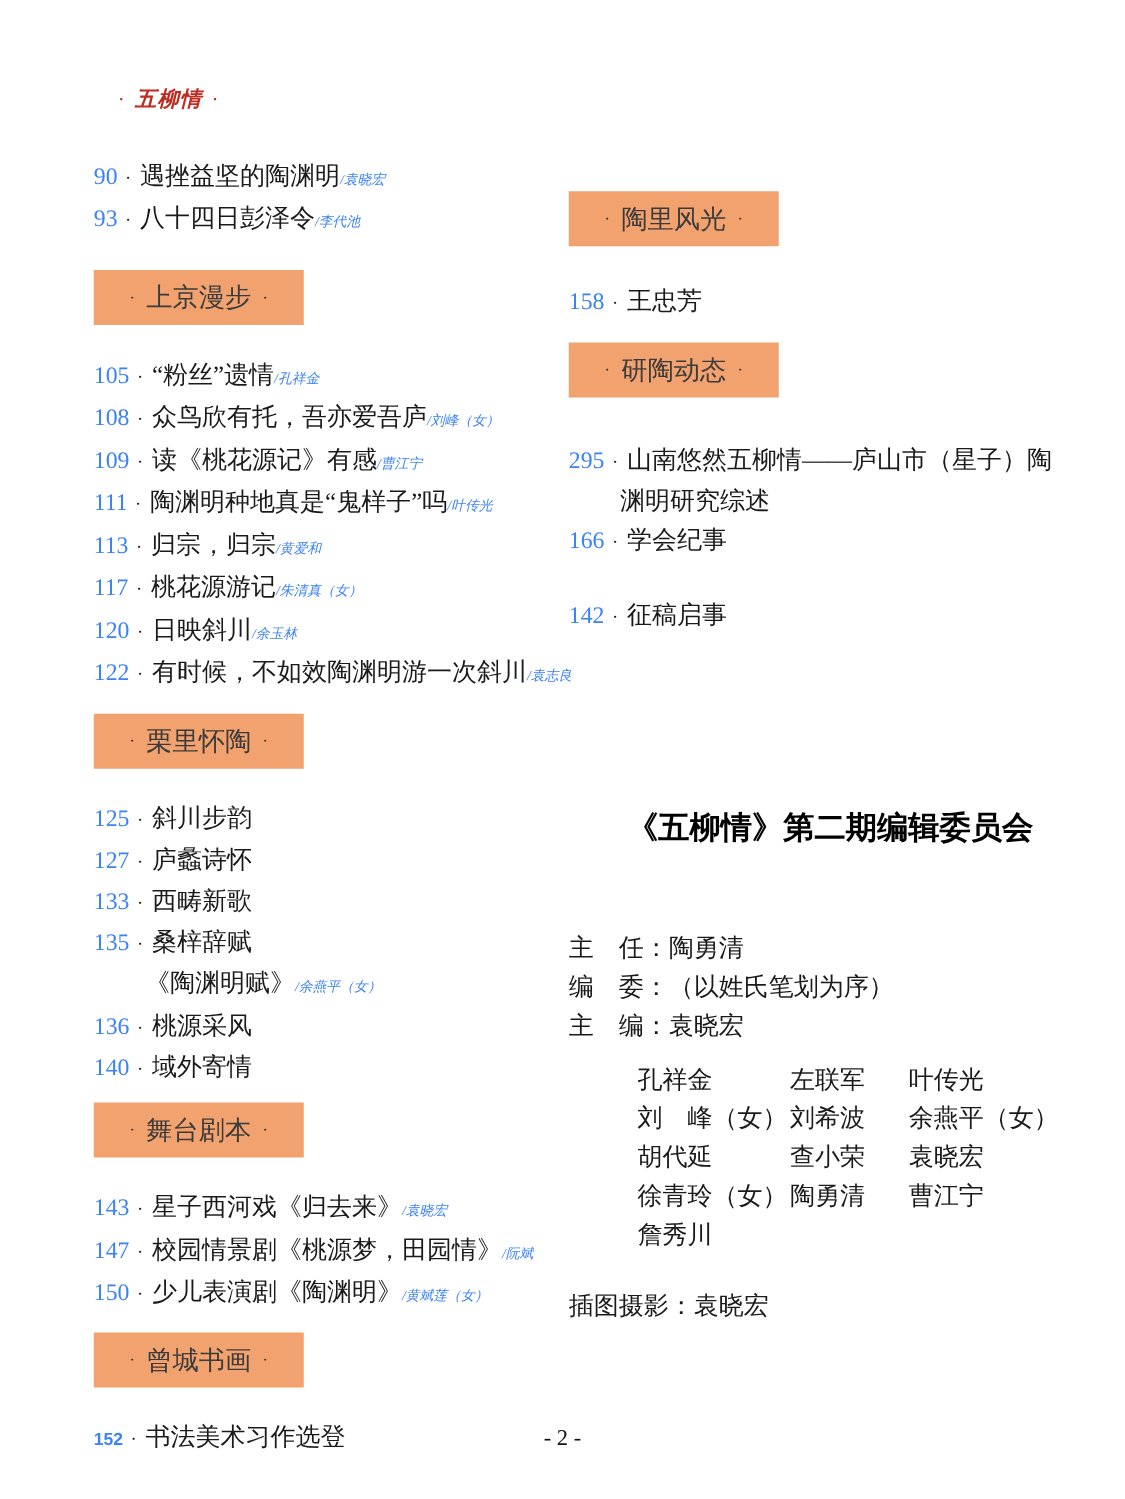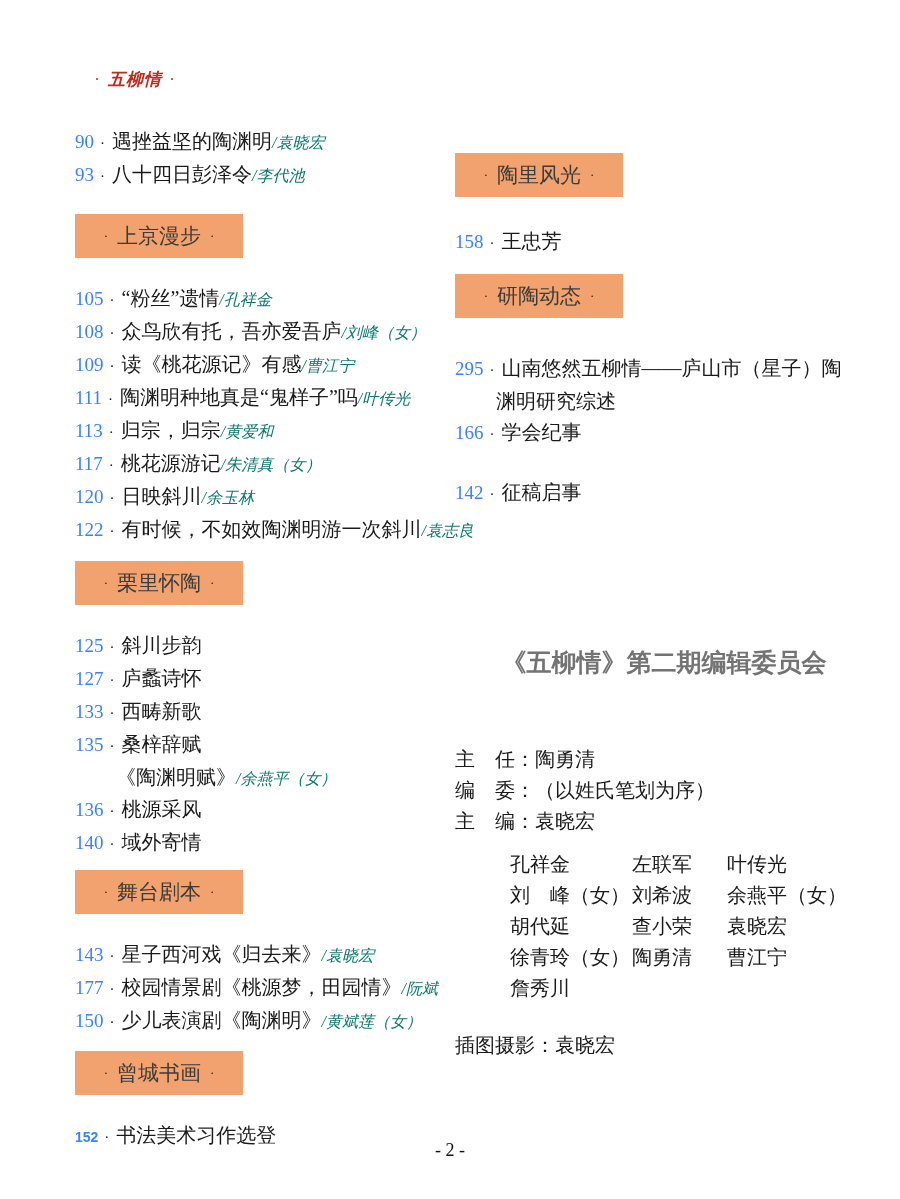--- a/index.html
+++ b/index.html
@@ -35,39 +35,39 @@
     font-family:"Liberation Serif","DejaVu Serif",serif;
   }
   .sec-head .hdot { font-size:13px; color:#222; }
 
   
   .entries { margin-top:25px; }
   .entry { line-height:31px; font-size:20px; white-space:nowrap; }
   .entry .num { font-size:19px; color:#3b82f6; }
   .entry .num-alt { font-family:"Liberation Sans","DejaVu Sans",sans-serif; font-weight:bold; font-size:14px; }
   .entry .dot { font-size:15px; margin:0 7px 0 6px; }
-  .entry .byline { font-style:italic; font-size:16px; color:#0f766e; }
+  .entry .byline { font-style:italic; font-size:11px; color:#3b82f6; }
   .entry.cont { padding-left:41px; }
 
   
   .s1 .sec-head { margin-top:22px; }
   .s2 .sec-head { margin-top:14px; }
   .s3 .sec-head { margin-top:10px; }
   .s4 .sec-head { margin-top:13px; }
 
   
   .r1 .entries { margin-top:29px; }
   .r2 .sec-head { margin-top:15px; }
   .r2 .entries { margin-top:35px; }
   .standalone-entry { margin-top:27px; }
 
   
   .committee { margin-top:138px; }
   .committee-title {
-    text-align:center; color:#737373; font-weight:bold;
+    text-align:center; color:#000000; font-weight:bold;
     font-size:25px; line-height:30px;
   }
   .roles { margin-top:66px; }
   .role-row { font-size:20px; line-height:31px; }
   .role-row .role-label { }
   .members {
     margin-left:55px; margin-top:12px;
     display:grid; grid-template-columns:122px 95px auto;
     font-size:20px; line-height:31px;
   }
@@ -137,21 +137,21 @@
     </div>
 
     <div class="section s3">
       <div class="sec-head">
         <span class="hdot">·</span>
         <span>舞台剧本</span>
         <span class="hdot">·</span>
       </div>
       <div class="entries">
         <div class="entry"><span class="num">143</span><span class="dot">·</span><span class="title">星子西河戏《归去来》</span><span class="byline">/袁晓宏</span></div>
-        <div class="entry"><span class="num">177</span><span class="dot">·</span><span class="title">校园情景剧《桃源梦，田园情》</span><span class="byline">/阮斌</span></div>
+        <div class="entry"><span class="num">147</span><span class="dot">·</span><span class="title">校园情景剧《桃源梦，田园情》</span><span class="byline">/阮斌</span></div>
         <div class="entry"><span class="num">150</span><span class="dot">·</span><span class="title">少儿表演剧《陶渊明》</span><span class="byline">/黄斌莲（女）</span></div>
       </div>
     </div>
 
     <div class="section s4">
       <div class="sec-head">
         <span class="hdot">·</span>
         <span>曾城书画</span>
         <span class="hdot">·</span>
       </div>

